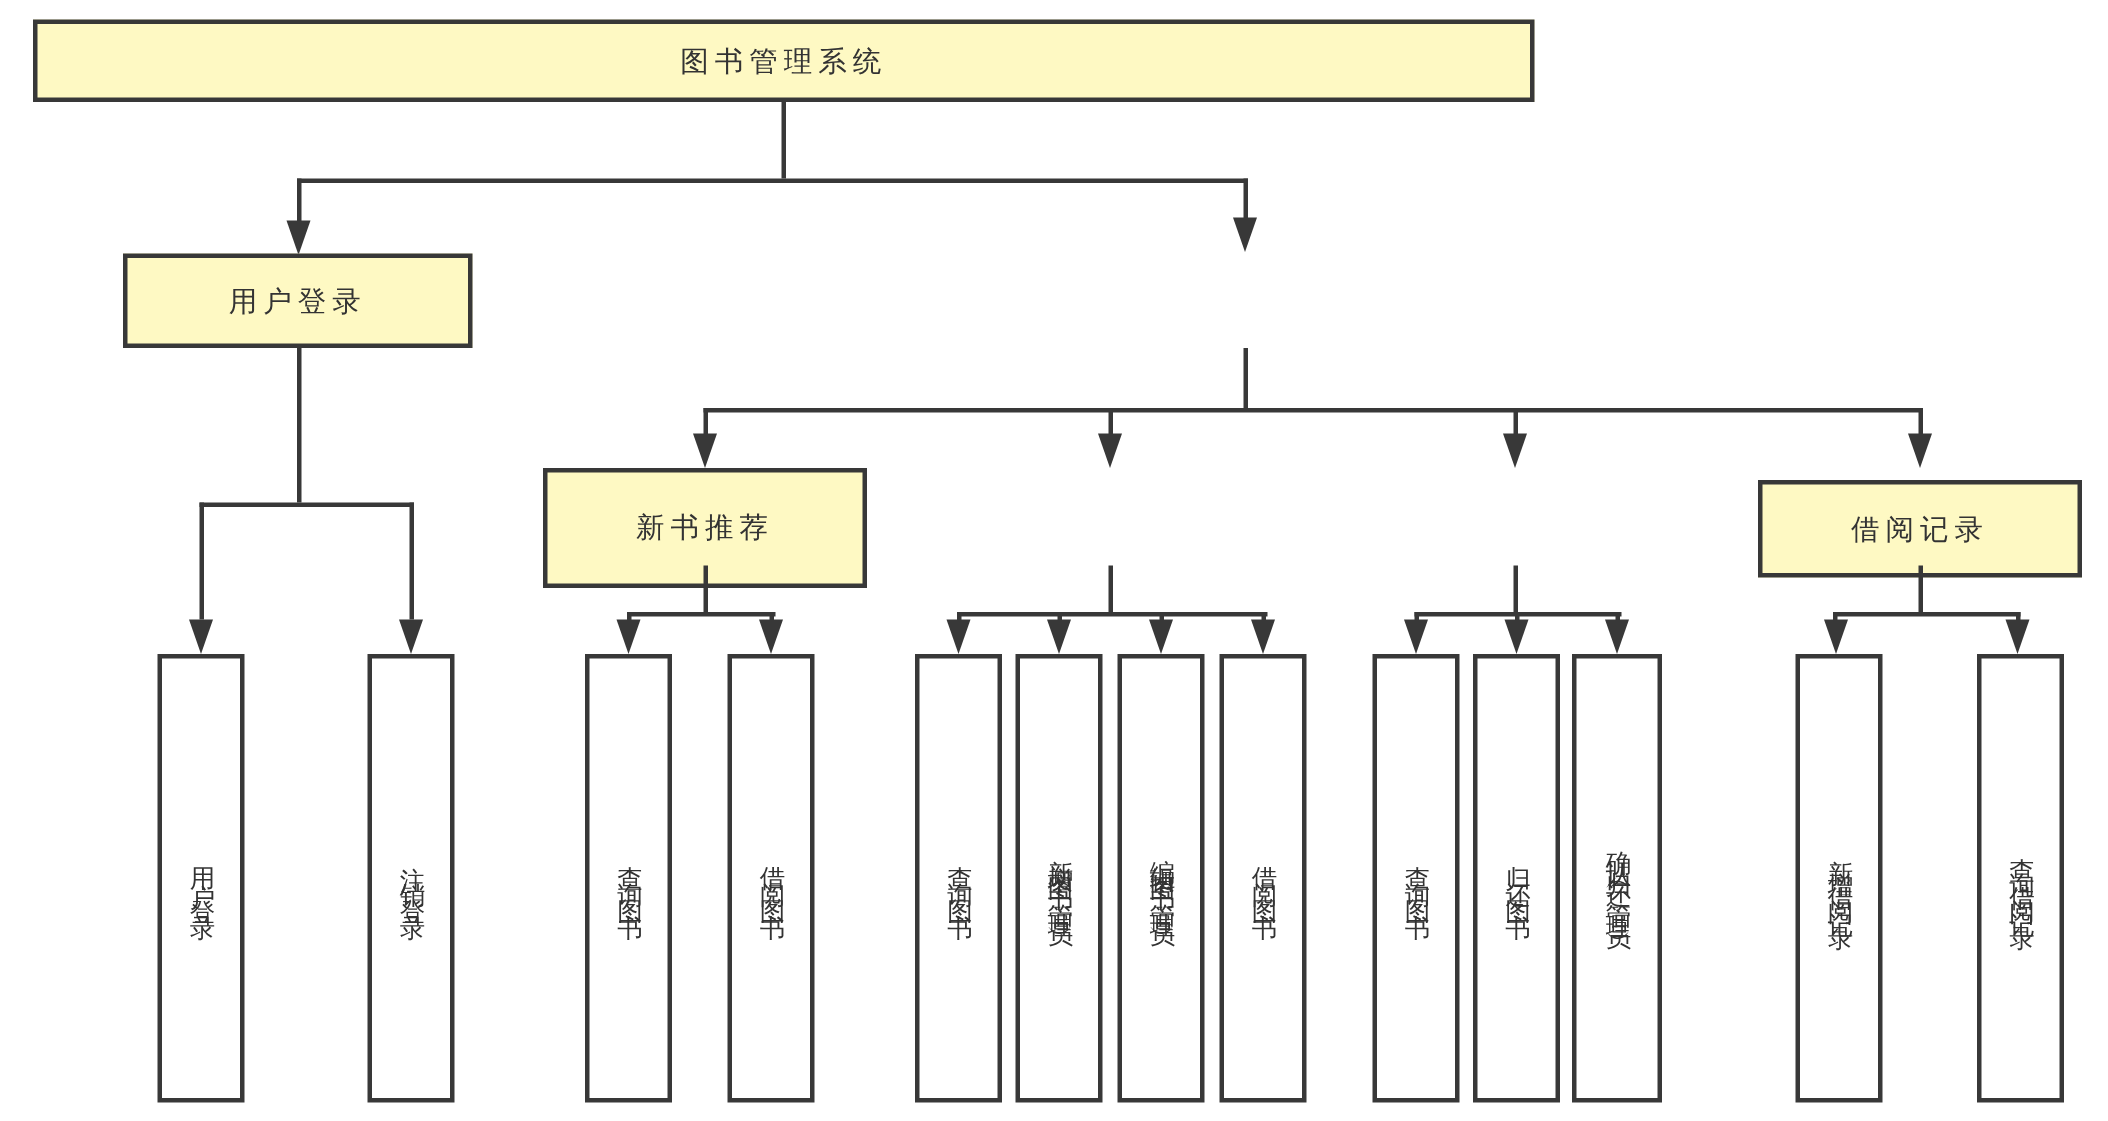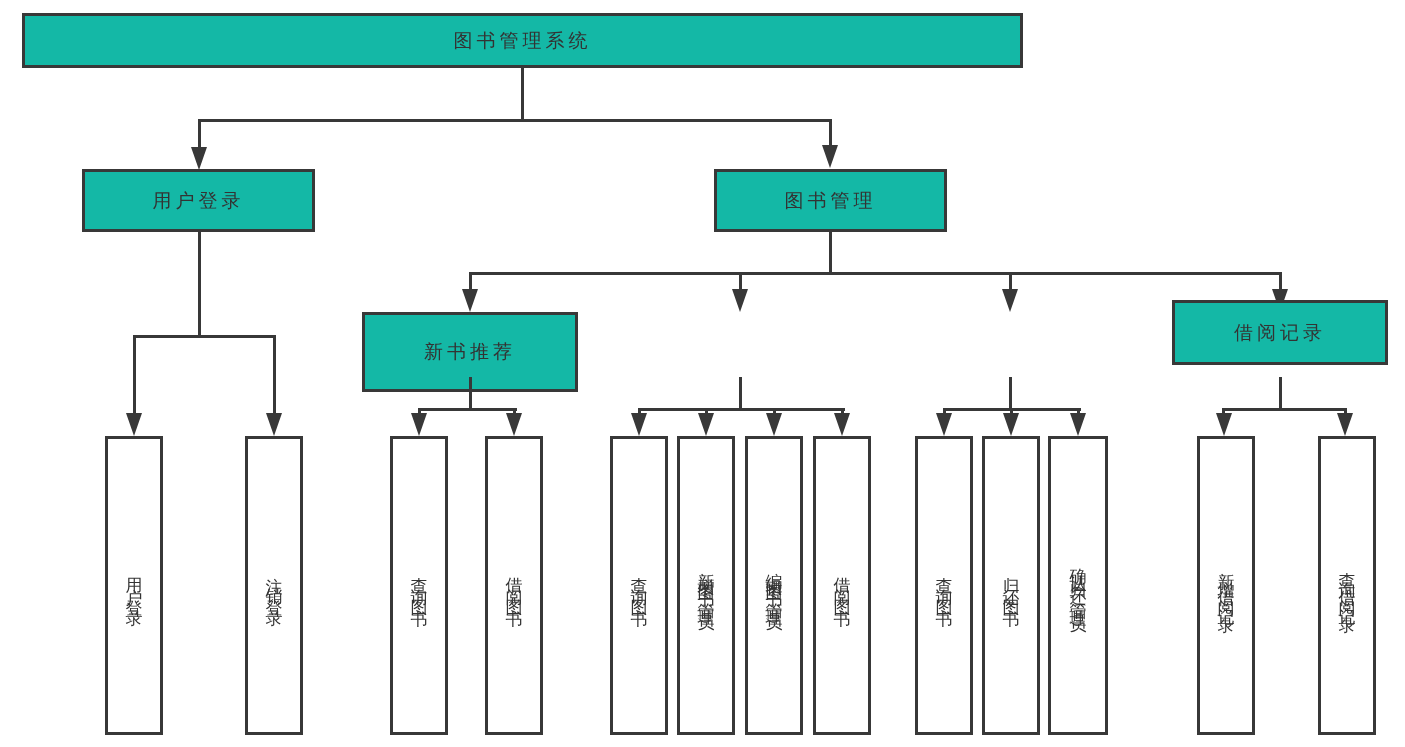--- a/index.html
+++ b/index.html
@@ -2,21 +2,21 @@
 <html><head>
 <meta charset="utf-8">
 <style>
   html,body{margin:0;padding:0;background:#ffffff;}
   .stage{
     position:relative;width:1405px;height:747px;background:#ffffff;
     font-family:"DejaVu Sans","Liberation Sans",sans-serif;overflow:hidden;
   }
   
   .node{
-    position:absolute;box-sizing:border-box;background:#14b8a6;
+    position:absolute;box-sizing:border-box;background:#fef9c3;
     border:3px solid #383838;display:flex;align-items:center;justify-content:center;
     color:#333333;font-size:19px;letter-spacing:4px;white-space:nowrap;
   }
   
   .vnode{
     position:absolute;box-sizing:border-box;background:#ffffff;
     border:3px solid #383838;display:flex;align-items:center;justify-content:center;
     color:#333333;font-size:17px;
     writing-mode:vertical-rl;letter-spacing:11px;line-height:1;white-space:nowrap;
   }
@@ -46,23 +46,20 @@
   <div class="vl" style="left:521px;top:68px;height:51px"></div>
   <div class="hl" style="left:198px;top:119px;width:634px"></div>
   <div class="vl" style="left:198px;top:119px;height:30px"></div>
   <div class="arr" style="left:191px;top:147px"></div>
   <div class="vl" style="left:829px;top:119px;height:28px"></div>
   <div class="arr" style="left:822px;top:145px"></div>
 
   <div class="node" style="left:82px;top:169px;width:233px;height:63px">
     <span>用户登录</span>
   </div>
-  <div class="node" style="left:714px;top:169px;width:233px;height:63px">
-    <span>图书管理</span>
-  </div>
 
   <div class="vl" style="left:198px;top:232px;height:103px"></div>
   <div class="hl" style="left:133px;top:335px;width:143px"></div>
   <div class="vl" style="left:133px;top:335px;height:78px"></div>
   <div class="arr" style="left:126px;top:413px"></div>
   <div class="vl" style="left:273px;top:335px;height:78px"></div>
   <div class="arr" style="left:266px;top:413px"></div>
 
   <div class="vl" style="left:829px;top:232px;height:40px"></div>
   <div class="hl" style="left:469px;top:272px;width:813px"></div>
@@ -71,21 +68,21 @@
   <div class="vl" style="left:739px;top:272px;height:18px"></div>
   <div class="arr" style="left:732px;top:289px"></div>
   <div class="vl" style="left:1009px;top:272px;height:18px"></div>
   <div class="arr" style="left:1002px;top:289px"></div>
   <div class="vl" style="left:1279px;top:272px;height:18px"></div>
   <div class="arr" style="left:1272px;top:289px"></div>
 
   <div class="node" style="left:362px;top:312px;width:216px;height:80px">
     <span>新书推荐</span>
   </div>
-  <div class="node" style="left:1172px;top:300px;width:216px;height:65px">
+  <div class="node" style="left:1172px;top:320px;width:216px;height:65px">
     <span>借阅记录</span>
   </div>
 
   <div class="vl" style="left:469px;top:377px;height:31px"></div>
   <div class="hl" style="left:418px;top:408px;width:99px"></div>
   <div class="vl" style="left:418px;top:408px;height:8px"></div>
   <div class="arr" style="left:411px;top:413px"></div>
   <div class="vl" style="left:513px;top:408px;height:8px"></div>
   <div class="arr" style="left:506px;top:413px"></div>
 

